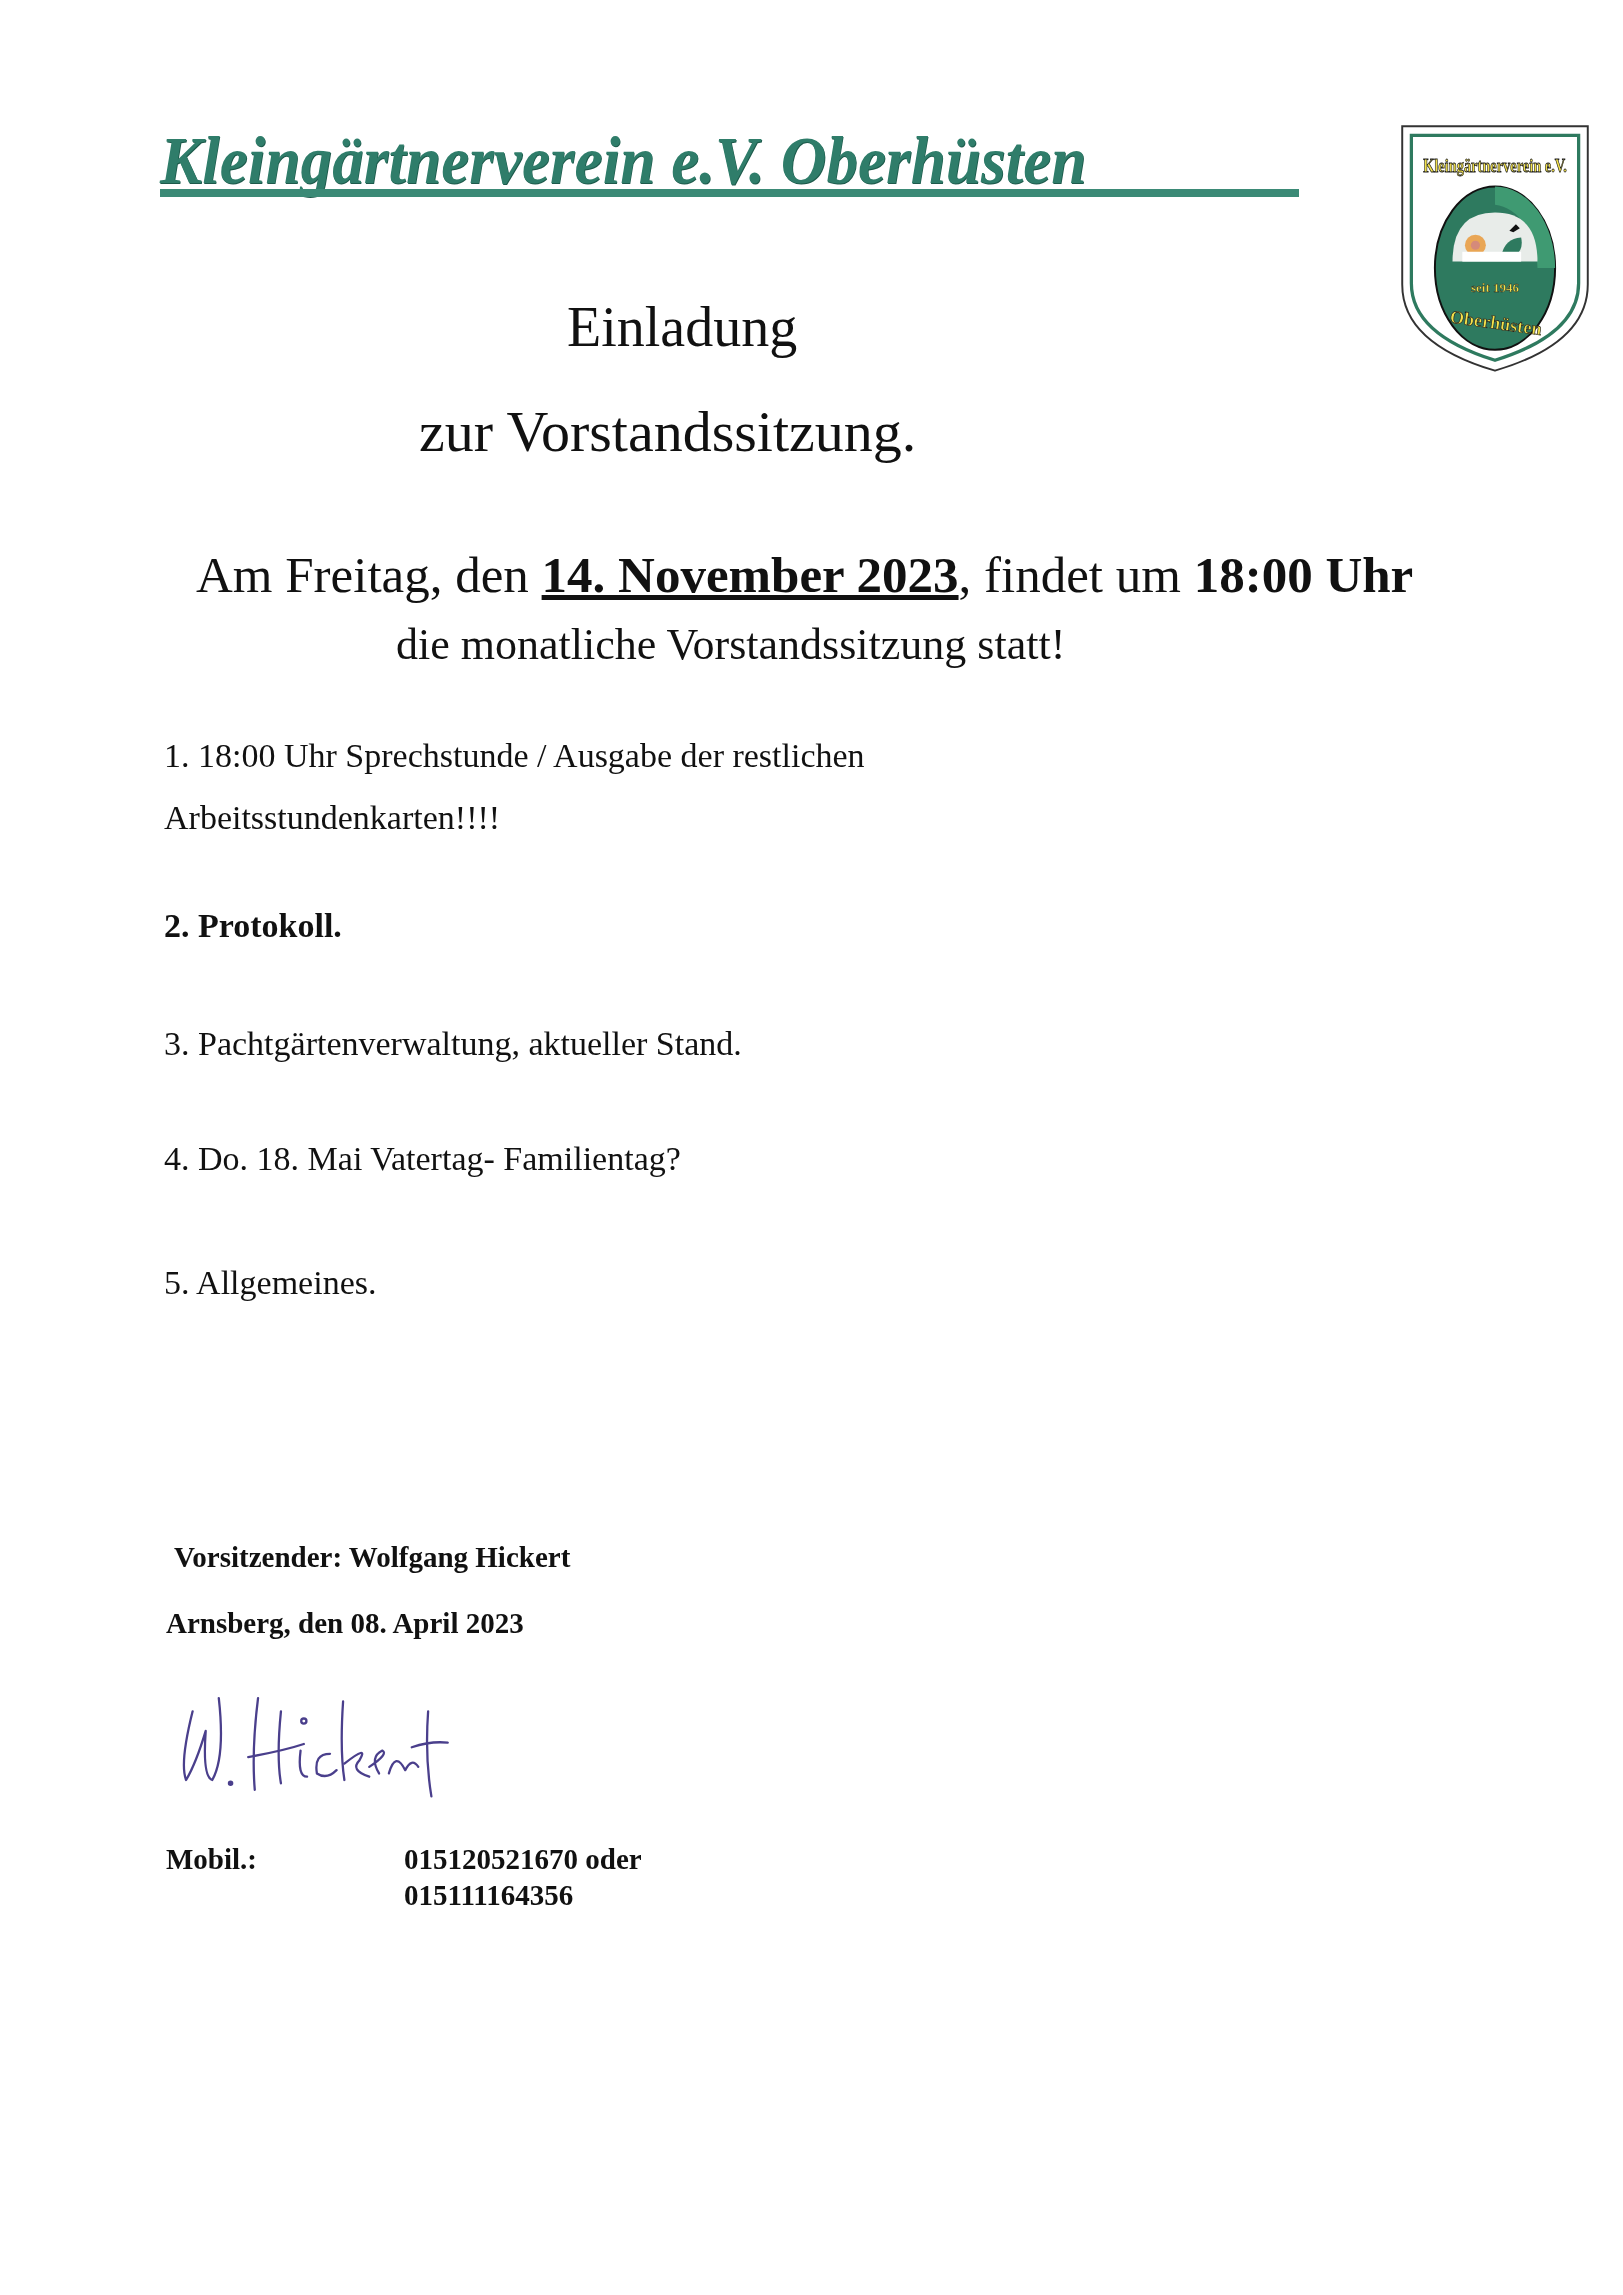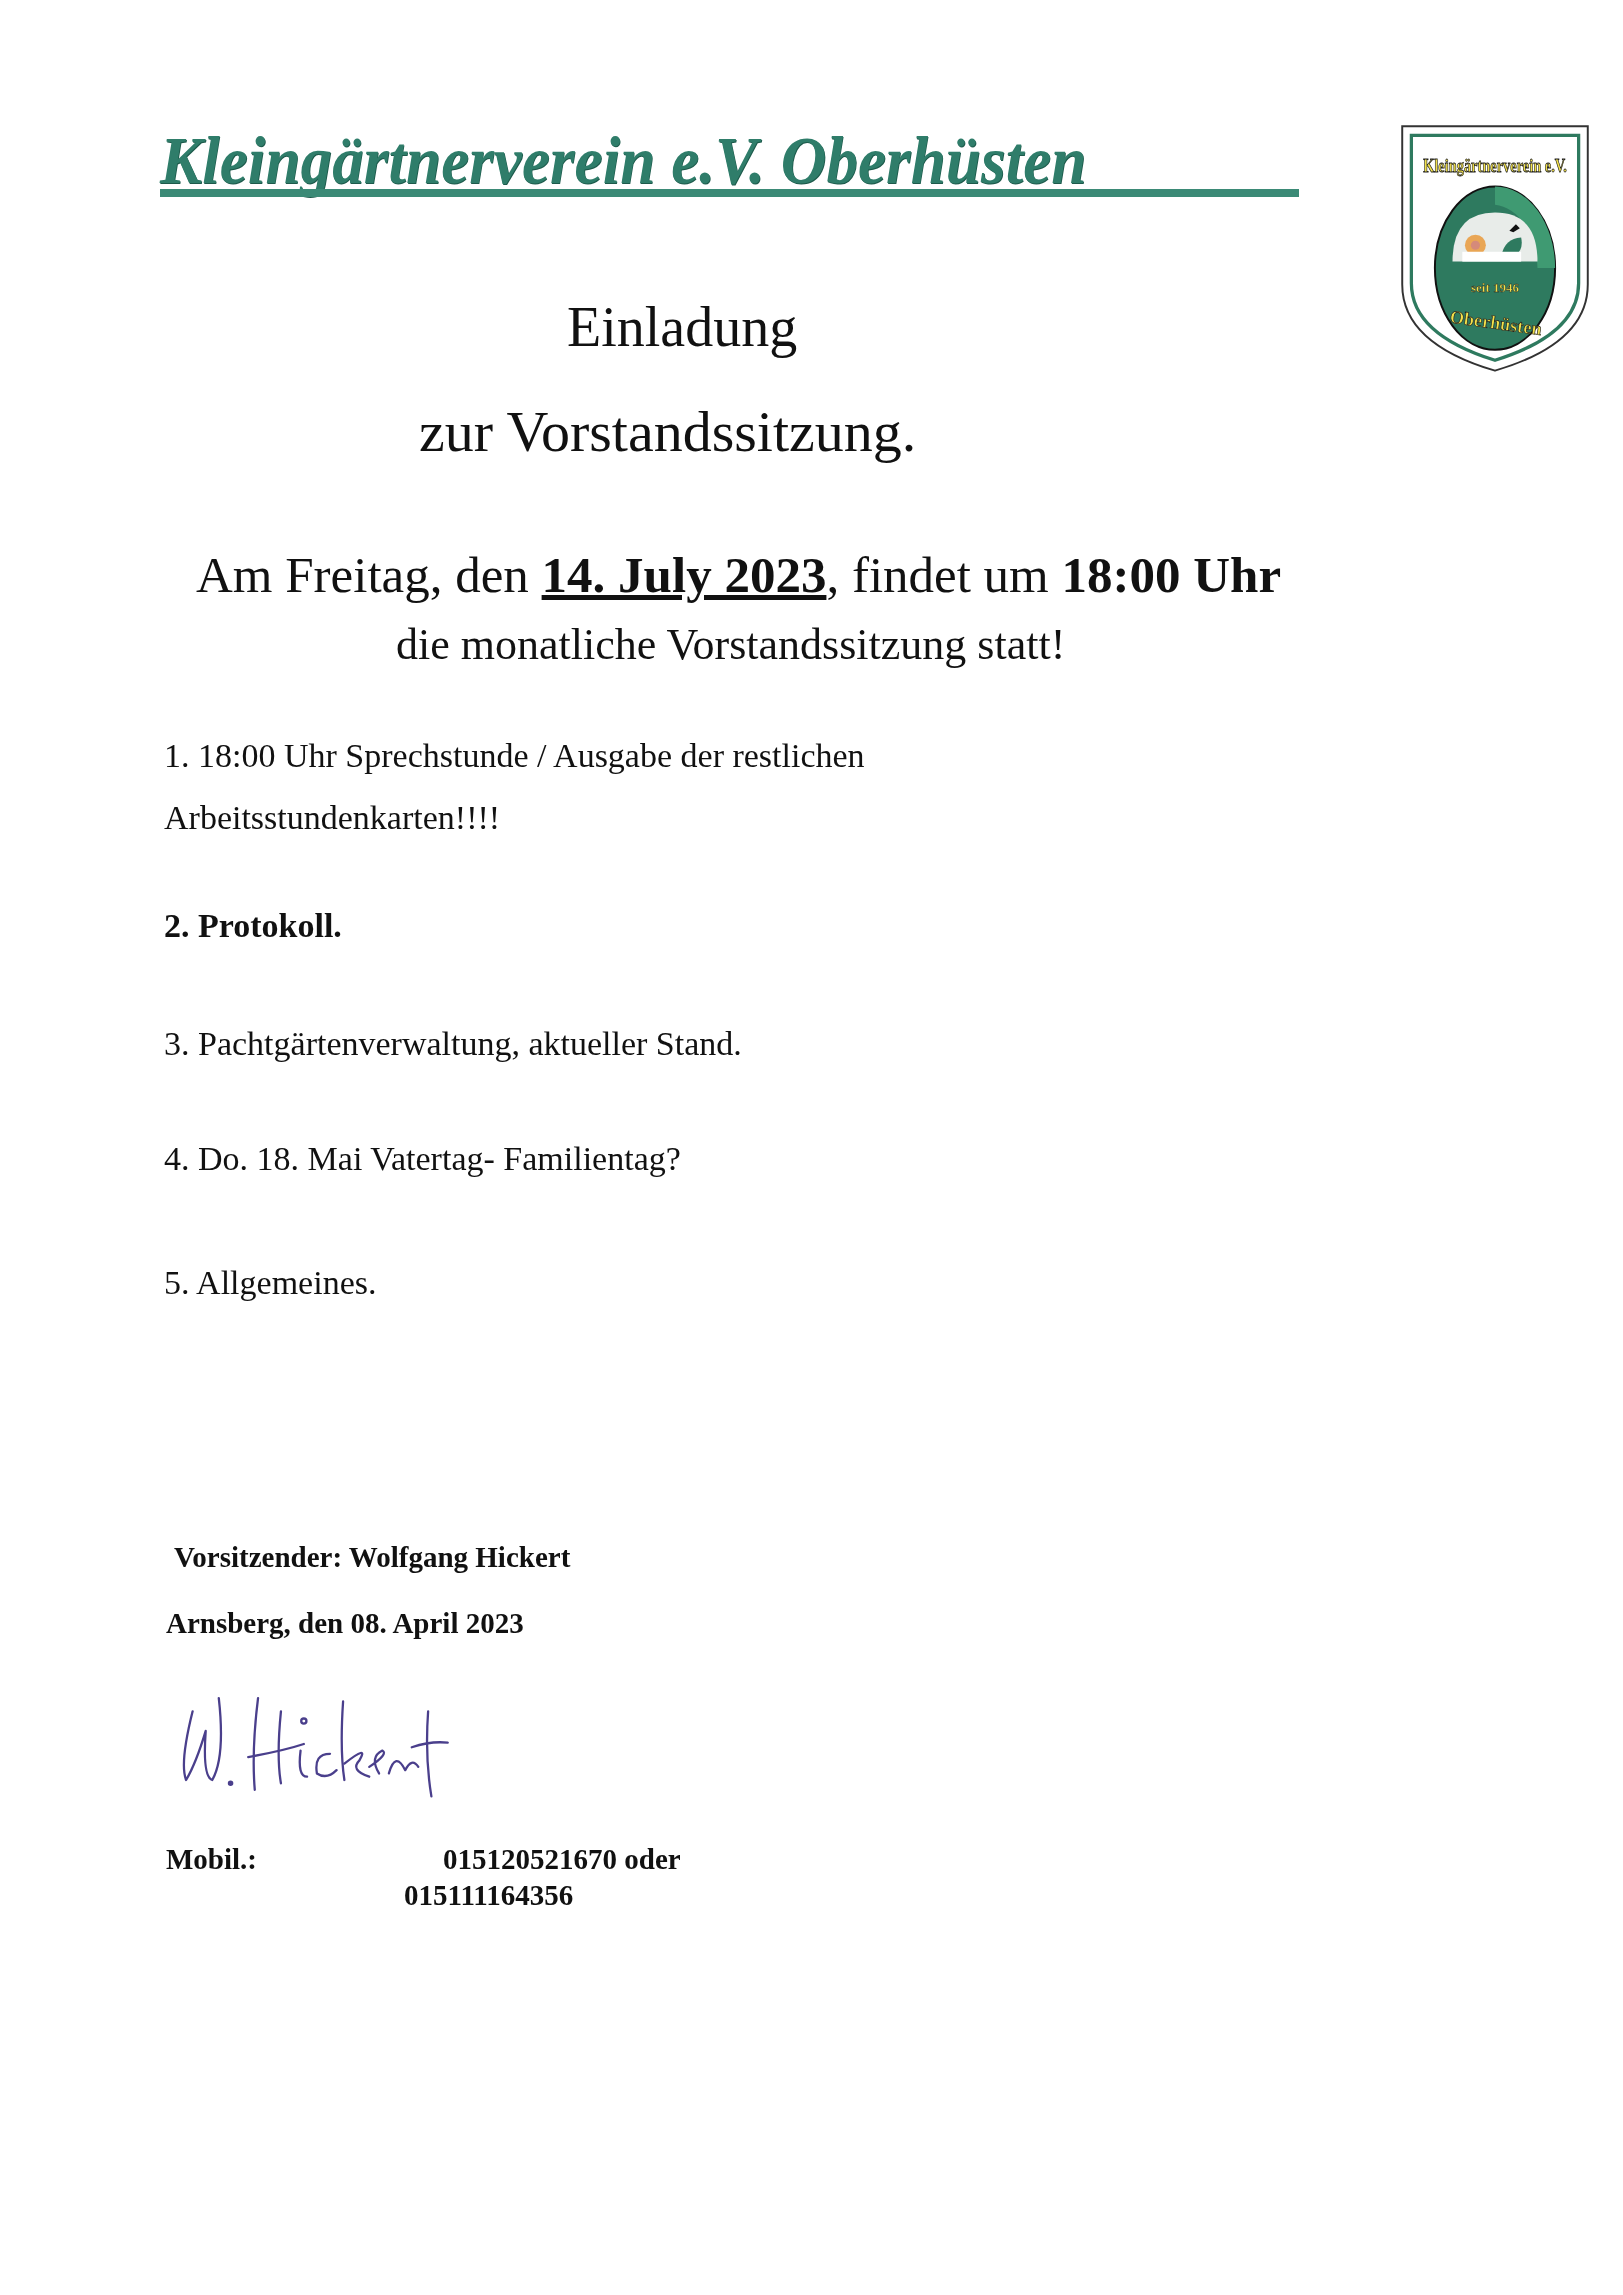--- a/index.html
+++ b/index.html
@@ -34,21 +34,21 @@
     <rect x="100" y="200" width="90" height="15" fill="#fff"></rect>
     <text x="150" y="262" text-anchor="middle" font-family="Liberation Serif, serif" font-size="20" font-weight="bold" fill="#f2e14a" stroke="#222" stroke-width="0.6">seit 1946</text>
     <text x="150" y="318" text-anchor="middle" font-family="Liberation Serif, serif" font-size="28" font-weight="bold" fill="#f2e14a" stroke="#222" stroke-width="1" transform="rotate(8 150 318)">Oberhüsten</text>
   </svg>
 </div>
 
 <div class="abs" style="left:567px; top:281px; font-size:56px; line-height:92px; white-space:nowrap;">Einladung</div>
 <div class="abs title2">zur Vorstandssitzung.</div>
 
 <div class="abs" style="left:196px; top:543px; font-size:51px; line-height:65px; white-space:nowrap;">
-  <span>Am Freitag, den </span><b><u>14. July 2023</u></b><span>, findet um </span><b>18:00 Uhr</b>
+  <span>Am Freitag, den </span><b><u>14. November 2023</u></b><span>, findet um </span><b>18:00 Uhr</b>
 </div>
 <div class="abs" style="left:396px; top:612px; font-size:44px; line-height:65px; white-space:nowrap;">die monatliche Vorstandssitzung statt!</div>
 
 <div class="abs agenda" style="top:723px;">1. 18:00 Uhr Sprechstunde / Ausgabe der restlichen</div>
 <div class="abs agenda" style="top:785px;">Arbeitsstundenkarten!!!!</div>
 <div class="abs agenda" style="top:893px;font-weight:bold;">2. Protokoll.</div>
 <div class="abs agenda" style="top:1011px;text-align:right;">3. Pachtgärtenverwaltung, aktueller Stand.</div>
 <div class="abs agenda" style="top:1126px;">4. Do. 18. Mai Vatertag- Familientag?</div>
 <div class="abs agenda" style="top:1250px;">5. Allgemeines.</div>
 
@@ -70,15 +70,15 @@
       <path d="M262 120 Q300 90 285 115 Q270 130 300 140"></path>
       <path d="M300 125 Q330 105 320 100 Q300 110 315 135"></path>
       <path d="M330 135 Q340 100 355 130 Q365 110 375 125"></path>
       <path d="M390 40 Q385 110 395 170"></path>
       <path d="M365 95 Q395 85 420 88"></path>
     </g>
   </svg>
 </div>
 
 <div class="abs small-bold" style="top:1843px;">Mobil.:</div>
-<div class="abs small-bold" style="left:404px; top:1843px;margin-left:39px;">015120521670 oder</div>
+<div class="abs small-bold" style="left:404px; top:1843px;">015120521670 oder</div>
 <div class="abs small-bold" style="left:404px; top:1879px;">015111164356</div>
 
 
 </body></html>

